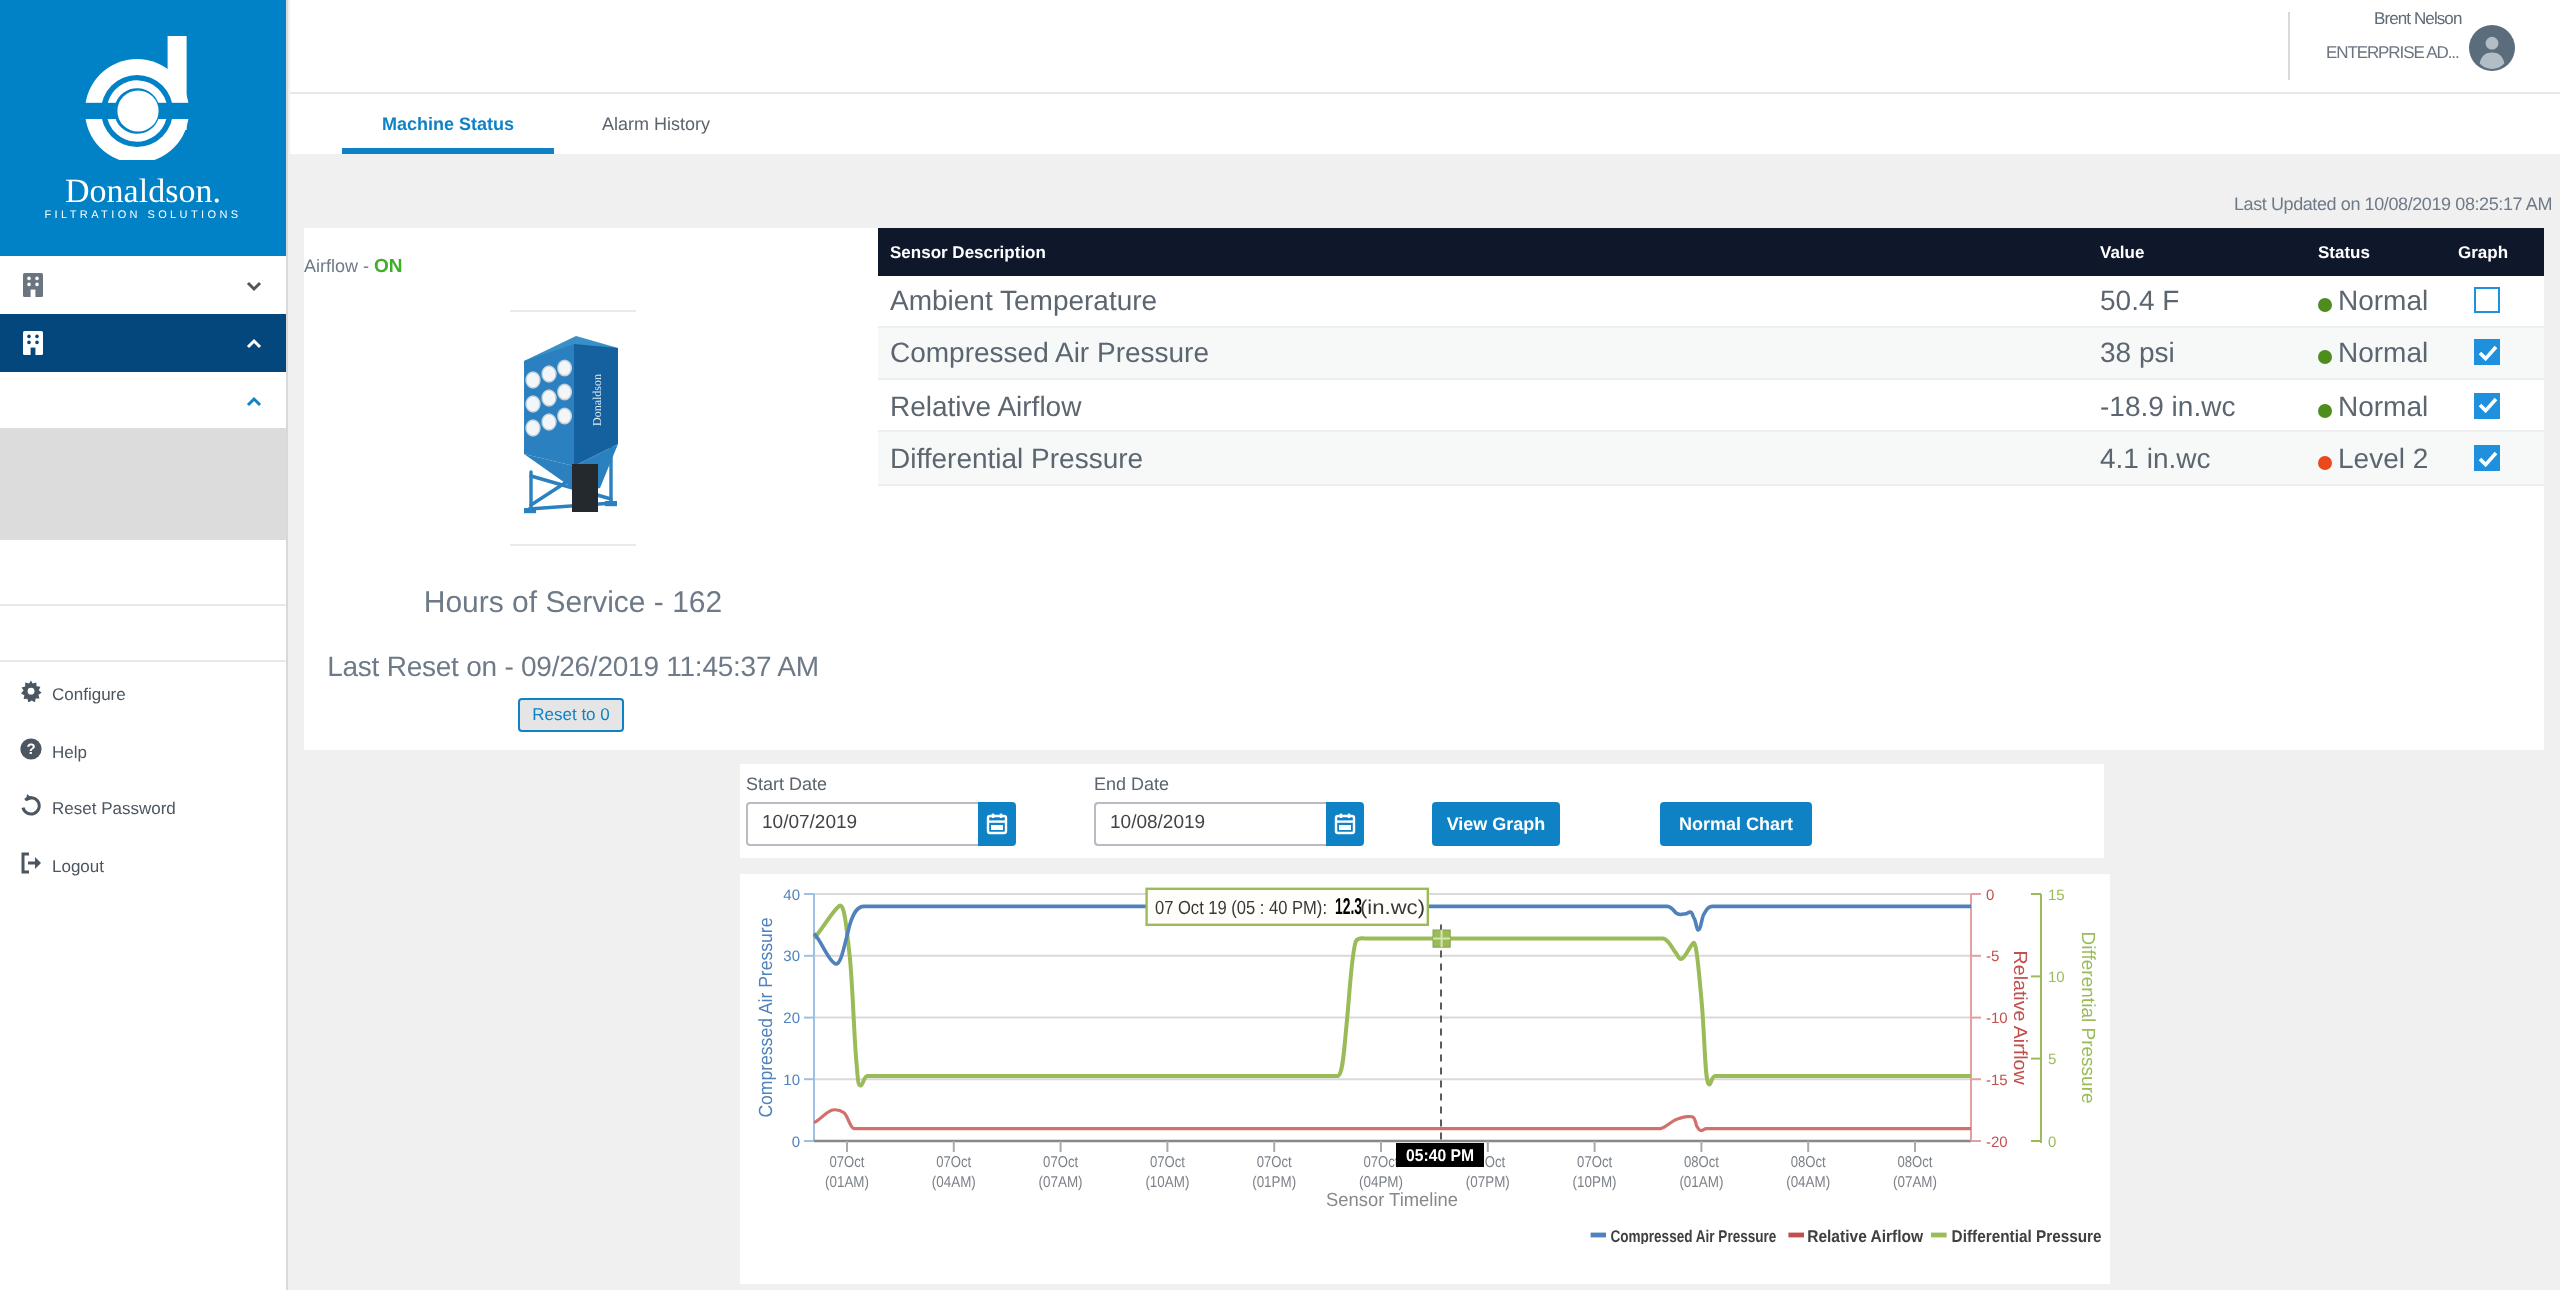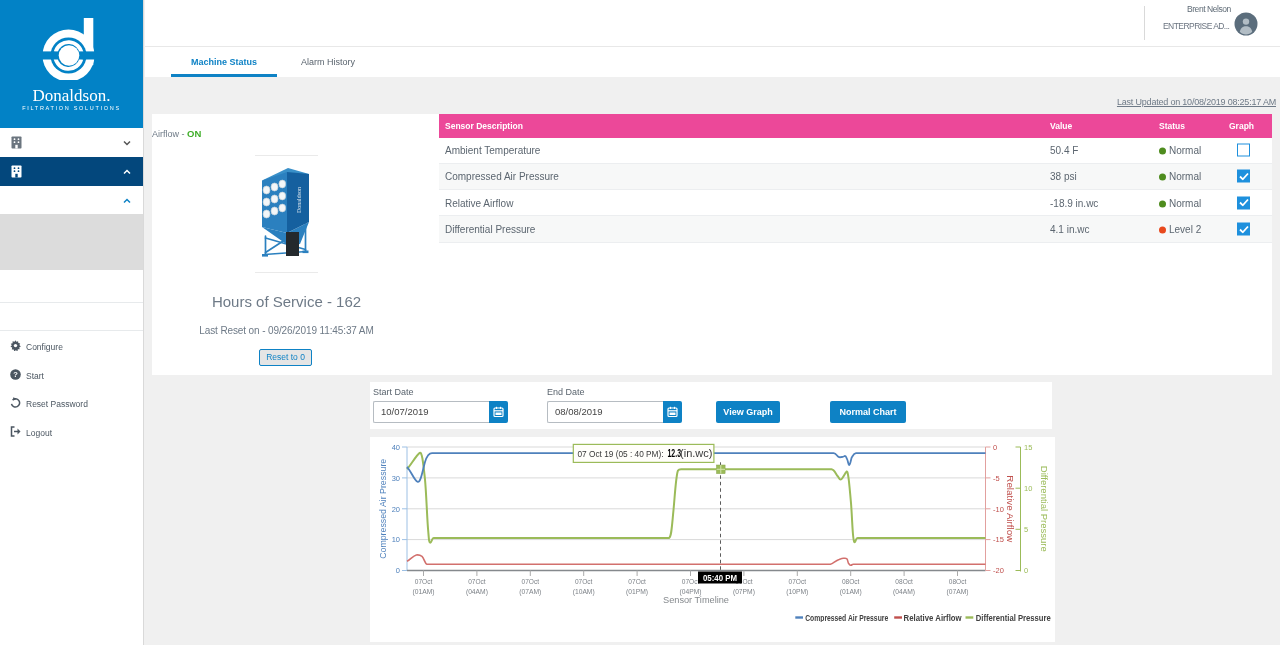--- a/index.html
+++ b/index.html
@@ -23,33 +23,33 @@
 #topbar { left:145px; top:0; width:1135px; height:47px; background:#fff; border-bottom:1px solid #e8e8e8; }
 #userdiv { left:1144px; top:6px; width:1px; height:34px; background:#d9d9d9; }
 #uname { left:1163px; top:4px; font-size:8.5px; font-weight:normal; color:#5f6b76; letter-spacing:-0.45px;padding-left:24px; }
 #urole { left:1163px; top:21px; font-size:8.5px; color:#6b7480; letter-spacing:-0.55px; }
 #avatar { left:1234px; top:12px; }
 
 #tabbar { left:145px; top:47px; width:1135px; height:30px; background:#fff; }
 #tab1 { left:171px; top:47px; width:106px; height:30px; text-align:center; font-size:9px; font-weight:bold; color:#0e82c5; line-height:30px; border-bottom:3px solid #0e82c5; }
 #tab2 { left:301px; top:47px; width:60px; height:30px; font-size:9px; color:#5a646e; line-height:30px; }
 #pagetitle { left:153px; top:94px; font-size:12px; color:#6e7a87; letter-spacing:-0.75px;margin-top:27px; }
-#lastupd { right:4px; top:97px; font-size:9px; color:#6e7a87; letter-spacing:-0.2px;text-decoration:underline; }
+#lastupd { right:4px; top:97px; font-size:9px; color:#6e7a87; letter-spacing:-0.2px; }
 
 #mainpanel { left:152px; top:114px; width:1120px; height:261px; background:#fff; }
 #airflow { left:0; top:14px; width:269px; text-align:left; font-size:9px; color:#6e7a87; }
 #airflow b { color:#3fae29; font-size:9.5px; }
 .hdiv { left:103px; width:62.5px; border-top:1px solid #eaeaea; }
 #hos { left:0; top:179px; width:269px; text-align:center; font-size:15px; color:#6e7a87; }
-#lastreset { left:0; top:211px; width:269px; letter-spacing:-0.12px; text-align:center; font-size:10px; color:#6e7a87; }
+#lastreset { left:0; top:211px; width:269px; letter-spacing:-0.12px; text-align:center; font-size:14px; color:#6e7a87; }
 #resetbtn { left:107px; top:235px; width:53px; height:17px; border:1px solid #0e82c5; border-radius:2px; background:#e5e5e5; color:#0e82c5; font-size:8.5px; text-align:center; line-height:15px; }
 
 #table { left:287px; top:0; width:833px; }
-#thead { left:0; top:0; width:833px; height:23.5px; background:#ec4899; color:#fff; font-size:8.5px; font-weight:bold; }
-.trow { left:0; width:833px; height:26.3px; font-size:10px; color:#5c6670; border-bottom:1px solid #eceef0; }
+#thead { left:0; top:0; width:833px; height:23.5px; background:#0f172a; color:#fff; font-size:8.5px; font-weight:bold; }
+.trow { left:0; width:833px; height:26.3px; font-size:14px; color:#5c6670; border-bottom:1px solid #eceef0; }
 .c1 { position:absolute; left:6px; top:50%; transform:translateY(-50%); }
 .c2 { position:absolute; left:611px; top:50%; transform:translateY(-50%); }
 .c3 { position:absolute; left:720px; top:50%; transform:translateY(-50%); }
 .dot { display:inline-block; width:7px; height:7px; border-radius:50%; margin-right:3px; vertical-align:-1px; }
 .cb { position:absolute; left:798px; top:50%; transform:translateY(-50%); width:13px; height:13px; }
 .cb-off { border:1.5px solid #1e90dd; background:#fff; }
 .cb-on { background:#1e90dd; }
 .cb-on svg { position:absolute; left:1.5px; top:2.5px; }
 
 #datepanel { left:370px; top:382px; width:682px; height:47px; background:#fff; }
@@ -170,21 +170,21 @@
   <span class="dlabel" style="left:3px;">Start Date</span>
   <span class="dinput" style="left:3px; width:116px;">10/07/2019</span>
   <span class="dbtn" style="left:119px;"><svg width="19" height="22" viewBox="0 0 19 22">
           <rect x="5" y="7" width="9" height="8.5" rx="1" fill="none" stroke="#fff" stroke-width="1.2"></rect>
           <line x1="5" y1="9.8" x2="14" y2="9.8" stroke="#fff" stroke-width="1.2"></line>
           <line x1="7.5" y1="5.8" x2="7.5" y2="8" stroke="#fff" stroke-width="1.2"></line>
           <line x1="11.5" y1="5.8" x2="11.5" y2="8" stroke="#fff" stroke-width="1.2"></line>
           <rect x="6.5" y="11.5" width="6" height="2.5" fill="#fff"></rect>
         </svg></span>
   <span class="dlabel" style="left:177px;">End Date</span>
-  <span class="dinput" style="left:177px; width:116px;">08/08/2019</span>
+  <span class="dinput" style="left:177px; width:116px;">10/08/2019</span>
   <span class="dbtn" style="left:293px;"><svg width="19" height="22" viewBox="0 0 19 22">
           <rect x="5" y="7" width="9" height="8.5" rx="1" fill="none" stroke="#fff" stroke-width="1.2"></rect>
           <line x1="5" y1="9.8" x2="14" y2="9.8" stroke="#fff" stroke-width="1.2"></line>
           <line x1="7.5" y1="5.8" x2="7.5" y2="8" stroke="#fff" stroke-width="1.2"></line>
           <line x1="11.5" y1="5.8" x2="11.5" y2="8" stroke="#fff" stroke-width="1.2"></line>
           <rect x="6.5" y="11.5" width="6" height="2.5" fill="#fff"></rect>
         </svg></span>
   <span class="bluebtn" style="left:346px; width:64px;">View Graph</span>
   <span class="bluebtn" style="left:460px; width:76px;">Normal Chart</span>
 </div>
@@ -342,21 +342,21 @@
         <path d="M5.5 0.2 L6.3 1.8 L8.1 1.2 L8.3 3.1 L10.2 3.4 L9.4 5.1 L10.8 6.4 L9.2 7.4 L9.7 9.2 L7.8 9.3 L7.5 11.2 L5.8 10.2 L4.2 11.3 L3.7 9.4 L1.8 9.5 L2.2 7.6 L0.5 6.7 L1.8 5.3 L0.8 3.7 L2.6 3.2 L2.6 1.3 L4.5 1.7 Z" fill="#4b5661"></path>
         <circle cx="5.5" cy="5.6" r="1.7" fill="#fff"></circle>
       </svg>
   <span class="txt">Configure</span>
 </div>
 <div class="abs slink" style="top:366.5px;">
   <svg width="11" height="11" viewBox="0 0 11 11">
         <circle cx="5.5" cy="5.5" r="5.3" fill="#4b5661"></circle>
         <text x="5.5" y="8.2" text-anchor="middle" font-size="7.5" font-weight="bold" fill="#fff" font-family="Liberation Sans">?</text>
       </svg>
-  <span class="txt">Start</span>
+  <span class="txt">Help</span>
 </div>
 <div class="abs slink" style="top:395px;">
   <svg width="11" height="11" viewBox="0 0 11 11">
         <path d="M2.6 3 A4.1 4.1 0 1 1 1.5 6.8" stroke="#4b5661" stroke-width="1.5" fill="none"></path>
         <path d="M3.6 0 L2.8 3.6 L6.2 2.5 Z" fill="#4b5661"></path>
       </svg>
   <span class="txt">Reset Password</span>
 </div>
 <div class="abs slink" style="top:423.5px;">
   <svg width="12" height="11" viewBox="0 0 12 11">

